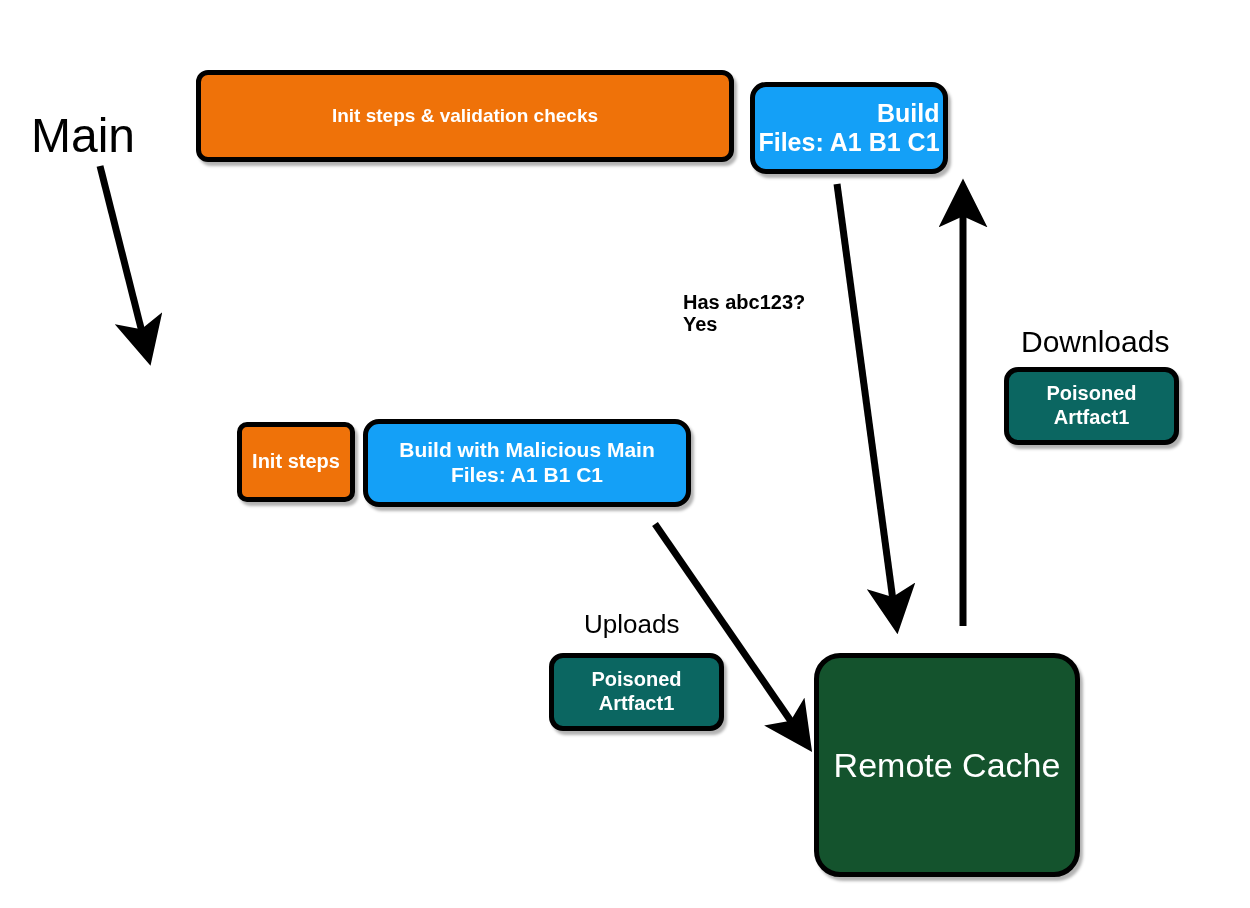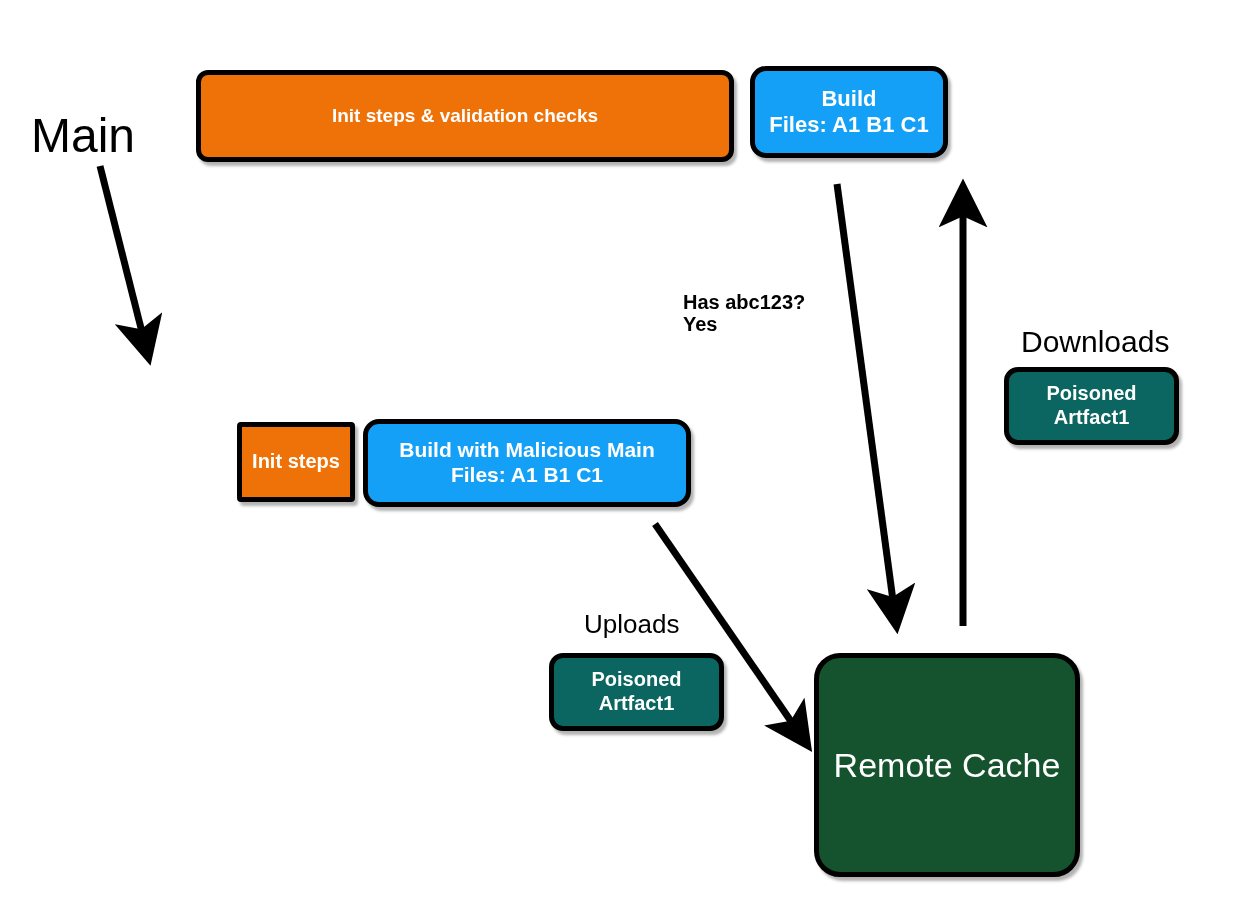--- a/index.html
+++ b/index.html
@@ -48,34 +48,35 @@
   }
 
   
   #node-init-validation {
     left: 196px; top: 70px; width: 538px; height: 92px;
     border-radius: 12px;
     background: #EF7209;
     font-size: 19px;
   }
   #node-build-main {
-    left: 750px; top: 66px; width: 198px; height: 92px;
+    left: 750px; top: 82px; width: 198px; height: 92px;
     border-radius: 16px;
     background: #14A0F7;
-    font-size: 22px;
+    font-size: 25px;
+    text-align: right;
   }
   #node-deploys {
     left: 981px; top: 70px; width: 196px; height: 92px;
     border-radius: 16px;
     background: #FB4A9A;
     font-size: 21px;
   }
   #node-init-steps-small {
     left: 237px; top: 422px; width: 118px; height: 80px;
-    border-radius: 4px;
+    border-radius: 10px;
     background: #EF7209;
     font-size: 20px;
   }
   #node-build-malicious {
     left: 363px; top: 419px; width: 328px; height: 88px;
     border-radius: 16px;
     background: #14A0F7;
     font-size: 21px;
   }
   #node-poisoned-download {

